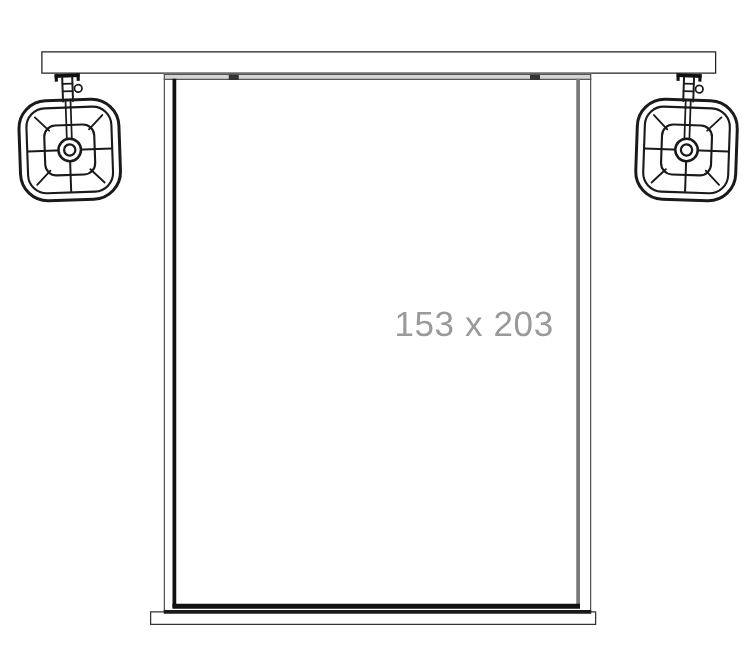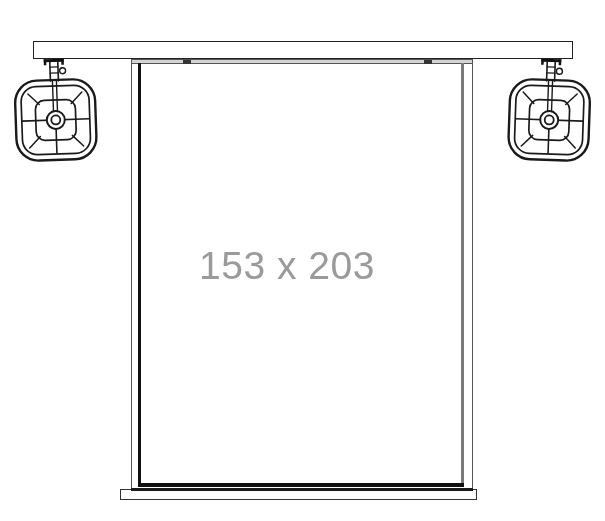--- a/index.html
+++ b/index.html
@@ -48,22 +48,22 @@
     border:1px solid #333333;
   }
   .bottom-bar-band {
     left:131px; top:488px; width:342px; height:3px;
     background:#1a1a1a;
   }
 
   
   .size-label {
     left:131px; top:244px; width:312px;
-    text-align:center;
-    font-size:39px;
+    text-align:right;
+    font-size:28px;
     letter-spacing:0.5px;
     color:#9a9a9a;
   }
 
   
   .speaker { width:88px; height:108px; }
   .speaker-left-pos  { left:10px;  top:58px; transform:rotate(-2deg); transform-origin:50% 10%; }
   .speaker-right-pos { left:507px; top:58px; transform:rotate(2deg);  transform-origin:50% 10%; }
   .speaker svg { display:block; width:100%; height:100%; }
 </style>

